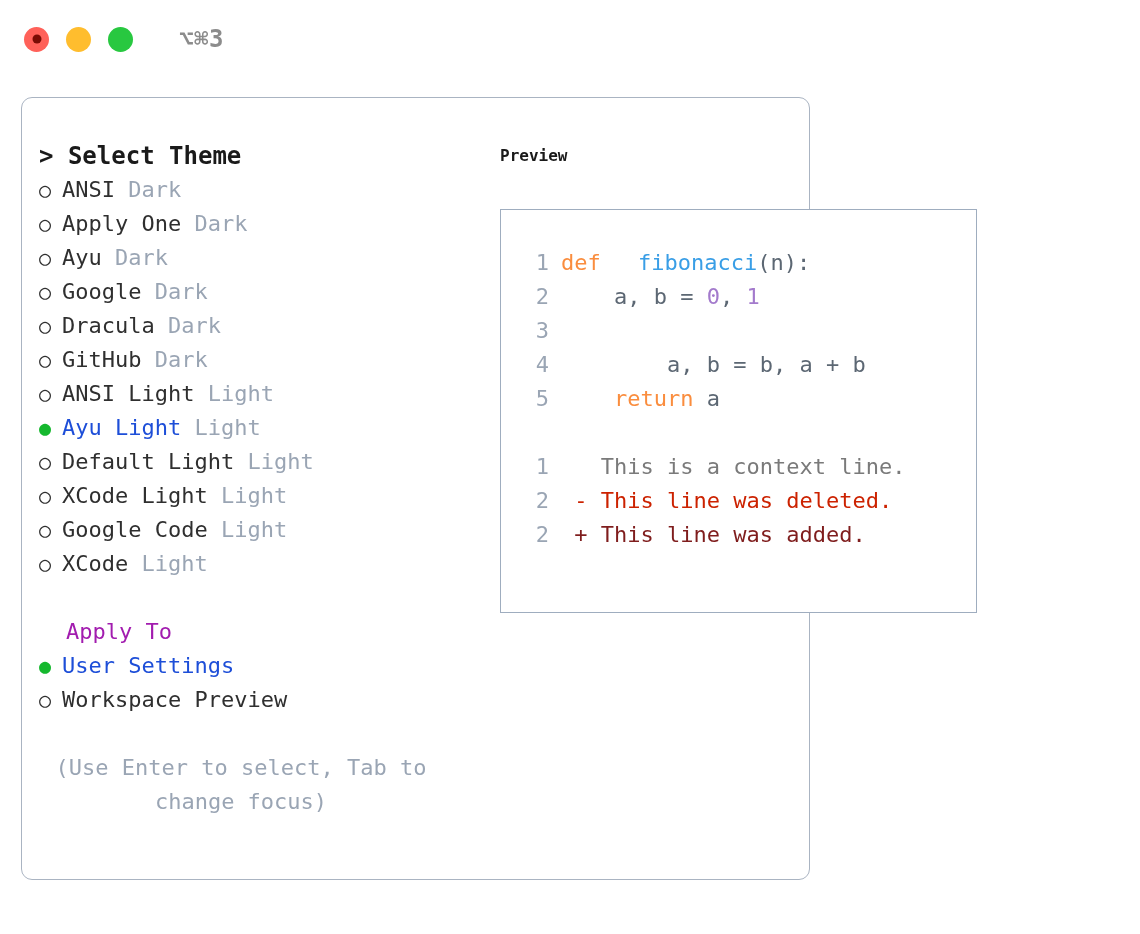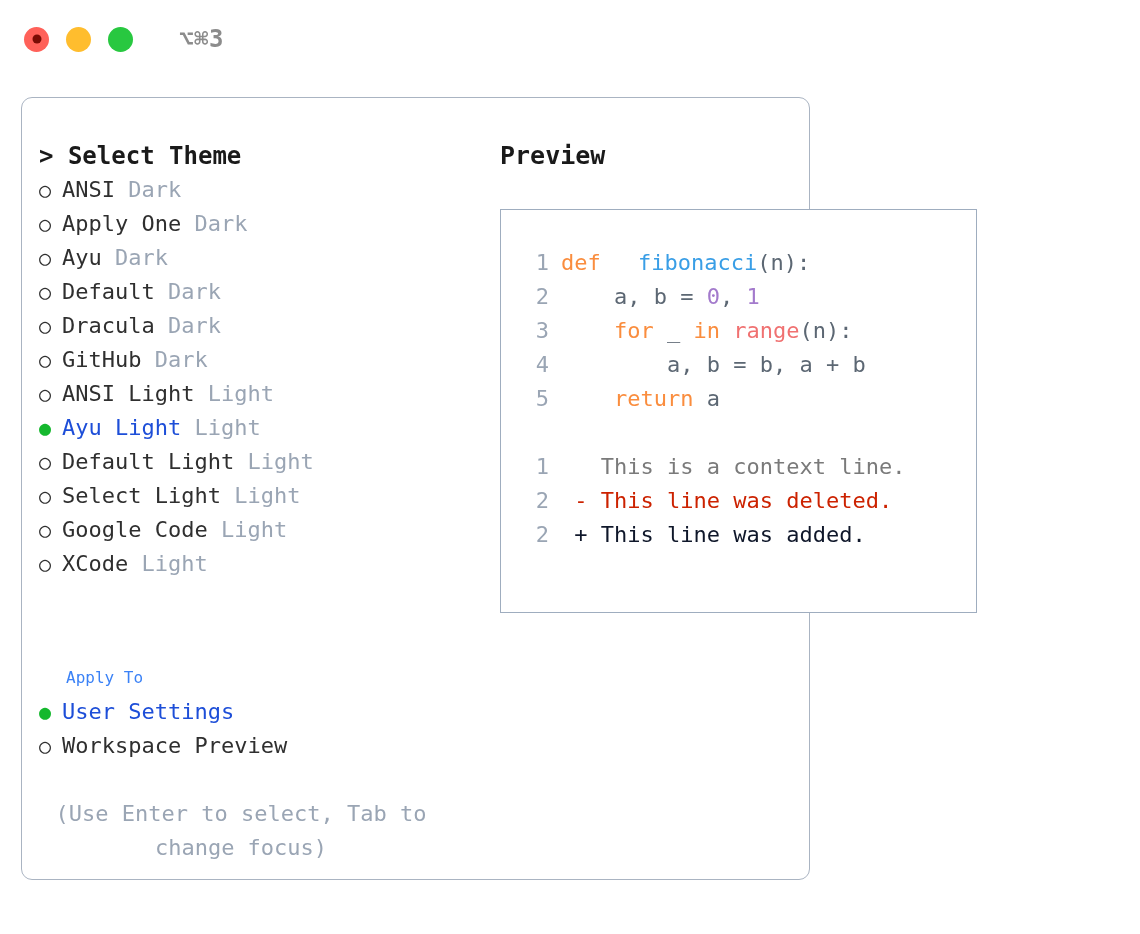--- a/index.html
+++ b/index.html
@@ -78,47 +78,46 @@
     flex: none;
     font-size: 20px;
     color: #2f2f2f;
   }
   .bullet.on { color: #15b82e; }
   .opt-label { color: #2f2f2f; }
   .opt.selected .opt-label { color: #1d4ed8; }
   .badge { color: #9aa5b4; }
 
   .apply-head {
-    font-size: 16px;
-    color: #3b82f6;
+    font-size: 22px;
+    color: #a21caf;
     line-height: 34px;
     padding-left: 27px;
     white-space: pre;
-    margin-top: 46px;
   }
   .spacer-lg { height: 34px; }
 
   .hint {
     margin-top: 34px;
     font-size: 22px;
     color: #9aa5b4;
     line-height: 34px;
     width: 404px;
     white-space: pre-wrap;
     text-align: center;
   }
 
   
   .right-col {
     position: absolute;
     left: 478px; top: 41px;
     width: 500px;
   }
   .preview-title {
-    font-size: 25px;
+    font-size: 16px;
     font-weight: bold;
     color: #1a1a1a;
     line-height: 34px;
   }
   .preview-box {
     margin-top: 36px;
     width: 477px;
     height: 404px;
     border: 1.6px solid #9fadbf;
     background: #ffffff;
@@ -141,21 +140,21 @@
 
   
   .t-kw   { color: #fa8d3e; }
   .t-fn   { color: #399ee6; margin-left: 24px; }
   .t-num  { color: #a37acc; }
   .t-call { color: #f07171; }
   .t-pun  { color: #5c6773; }
   .t-txt  { color: #5c6773; }
   .t-ctx  { color: #7a7a7a; }
   .t-del  { color: #cc2200; }
-  .t-add  { color: #0f172a; text-align: right; }
+  .t-add  { color: #7f1d1d; text-align: right; }
 </style>
 </head>
 <body>
 
 <div id="screen">
 
   <div class="titlebar">
     <div class="lights">
       <span class="light red"></span>
       <span class="light yellow"></span>
@@ -165,27 +164,27 @@
   </div>
 
   <div class="panel">
 
     <div class="left-col">
       <div class="section-head">&gt; Select Theme</div>
       <div id="theme-list">
           <div class="opt"><span class="bullet">○</span><span class="opt-label">ANSI </span><span class="badge">Dark</span></div>
           <div class="opt"><span class="bullet">○</span><span class="opt-label">Apply One </span><span class="badge">Dark</span></div>
           <div class="opt"><span class="bullet">○</span><span class="opt-label">Ayu </span><span class="badge">Dark</span></div>
-          <div class="opt"><span class="bullet">○</span><span class="opt-label">Default </span><span class="badge">Dark</span></div>
+          <div class="opt"><span class="bullet">○</span><span class="opt-label">Google </span><span class="badge">Dark</span></div>
           <div class="opt"><span class="bullet">○</span><span class="opt-label">Dracula </span><span class="badge">Dark</span></div>
           <div class="opt"><span class="bullet">○</span><span class="opt-label">GitHub </span><span class="badge">Dark</span></div>
           <div class="opt"><span class="bullet">○</span><span class="opt-label">ANSI Light </span><span class="badge">Light</span></div>
           <div class="opt selected"><span class="bullet on">●</span><span class="opt-label">Ayu Light </span><span class="badge">Light</span></div>
           <div class="opt"><span class="bullet">○</span><span class="opt-label">Default Light </span><span class="badge">Light</span></div>
-          <div class="opt"><span class="bullet">○</span><span class="opt-label">Select Light </span><span class="badge">Light</span></div>
+          <div class="opt"><span class="bullet">○</span><span class="opt-label">XCode Light </span><span class="badge">Light</span></div>
           <div class="opt"><span class="bullet">○</span><span class="opt-label">Google Code </span><span class="badge">Light</span></div>
           <div class="opt"><span class="bullet">○</span><span class="opt-label">XCode </span><span class="badge">Light</span></div>
         </div>
 
       <div class="spacer-lg"></div>
 
       <div class="apply-head">Apply To</div>
       <div id="apply-list">
           <div class="opt selected"><span class="bullet on">●</span><span class="opt-label">User Settings</span></div>
           <div class="opt"><span class="bullet">○</span><span class="opt-label">Workspace Preview</span></div>
@@ -193,21 +192,21 @@
 
       <div class="hint">(Use Enter to select, Tab to change focus)</div>
     </div>
 
     <div class="right-col">
       <div class="preview-title">Preview</div>
       <div class="preview-box">
         <div id="code-block">
             <div class="code-line"><span class="ln">1</span><span><span class="t-kw">def </span><span class="t-fn">fibonacci</span><span class="t-pun">(n):</span></span></div>
             <div class="code-line"><span class="ln">2</span><span><span class="t-txt">    a, b = </span><span class="t-num">0</span><span class="t-pun">, </span><span class="t-num">1</span></span></div>
-            <div class="code-line"><span class="ln">3</span><span><span class="t-txt">    </span><span class="t-kw">for</span><span class="t-txt"> _ </span><span class="t-kw">in</span><span class="t-txt"> </span><span class="t-call">range</span><span class="t-pun">(n):</span></span></div>
+            <div class="code-line"><span class="ln">3</span></div>
             <div class="code-line"><span class="ln">4</span><span><span class="t-txt">        a, b = b, a + b</span></span></div>
             <div class="code-line"><span class="ln">5</span><span><span class="t-txt">    </span><span class="t-kw">return</span><span class="t-txt"> a</span></span></div>
           </div>
         <div class="blank-line"></div>
         <div id="diff-block">
             <div class="code-line"><span class="ln">1</span><span class="t-ctx">   This is a context line.</span></div>
             <div class="code-line"><span class="ln">2</span><span class="t-del"> - This line was deleted.</span></div>
             <div class="code-line"><span class="ln">2</span><span class="t-add"> + This line was added.</span></div>
           </div>
       </div>

